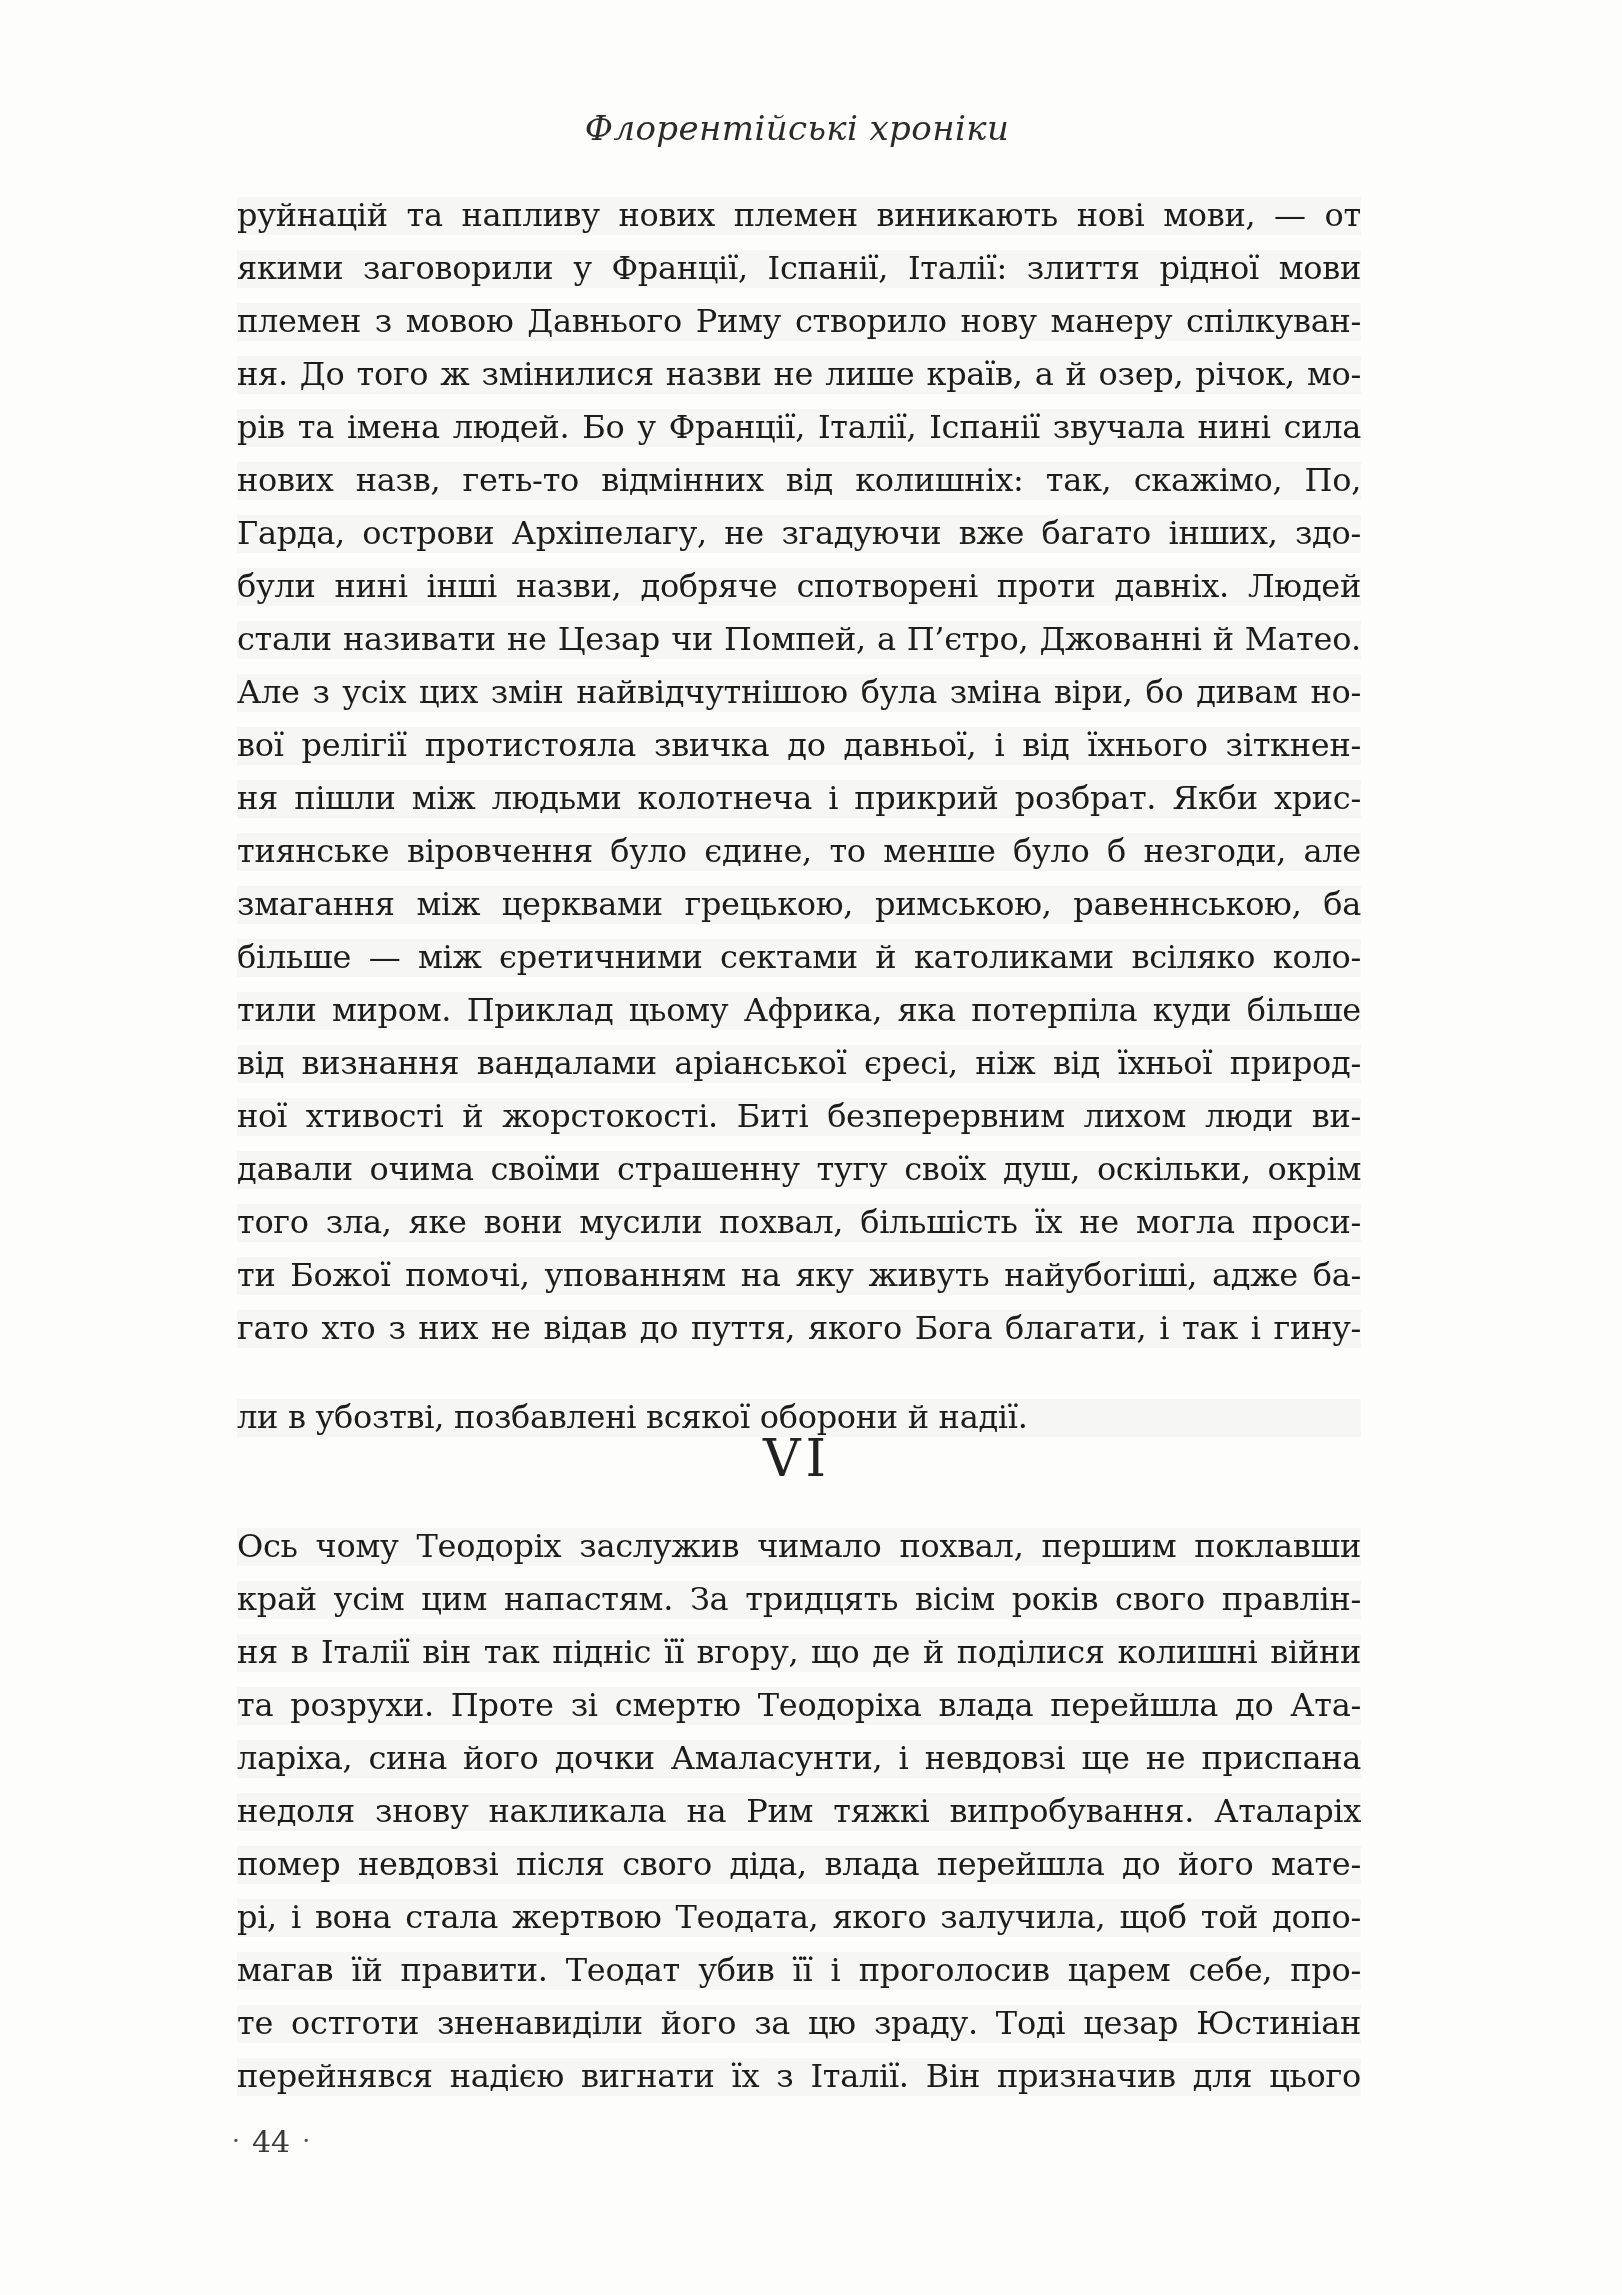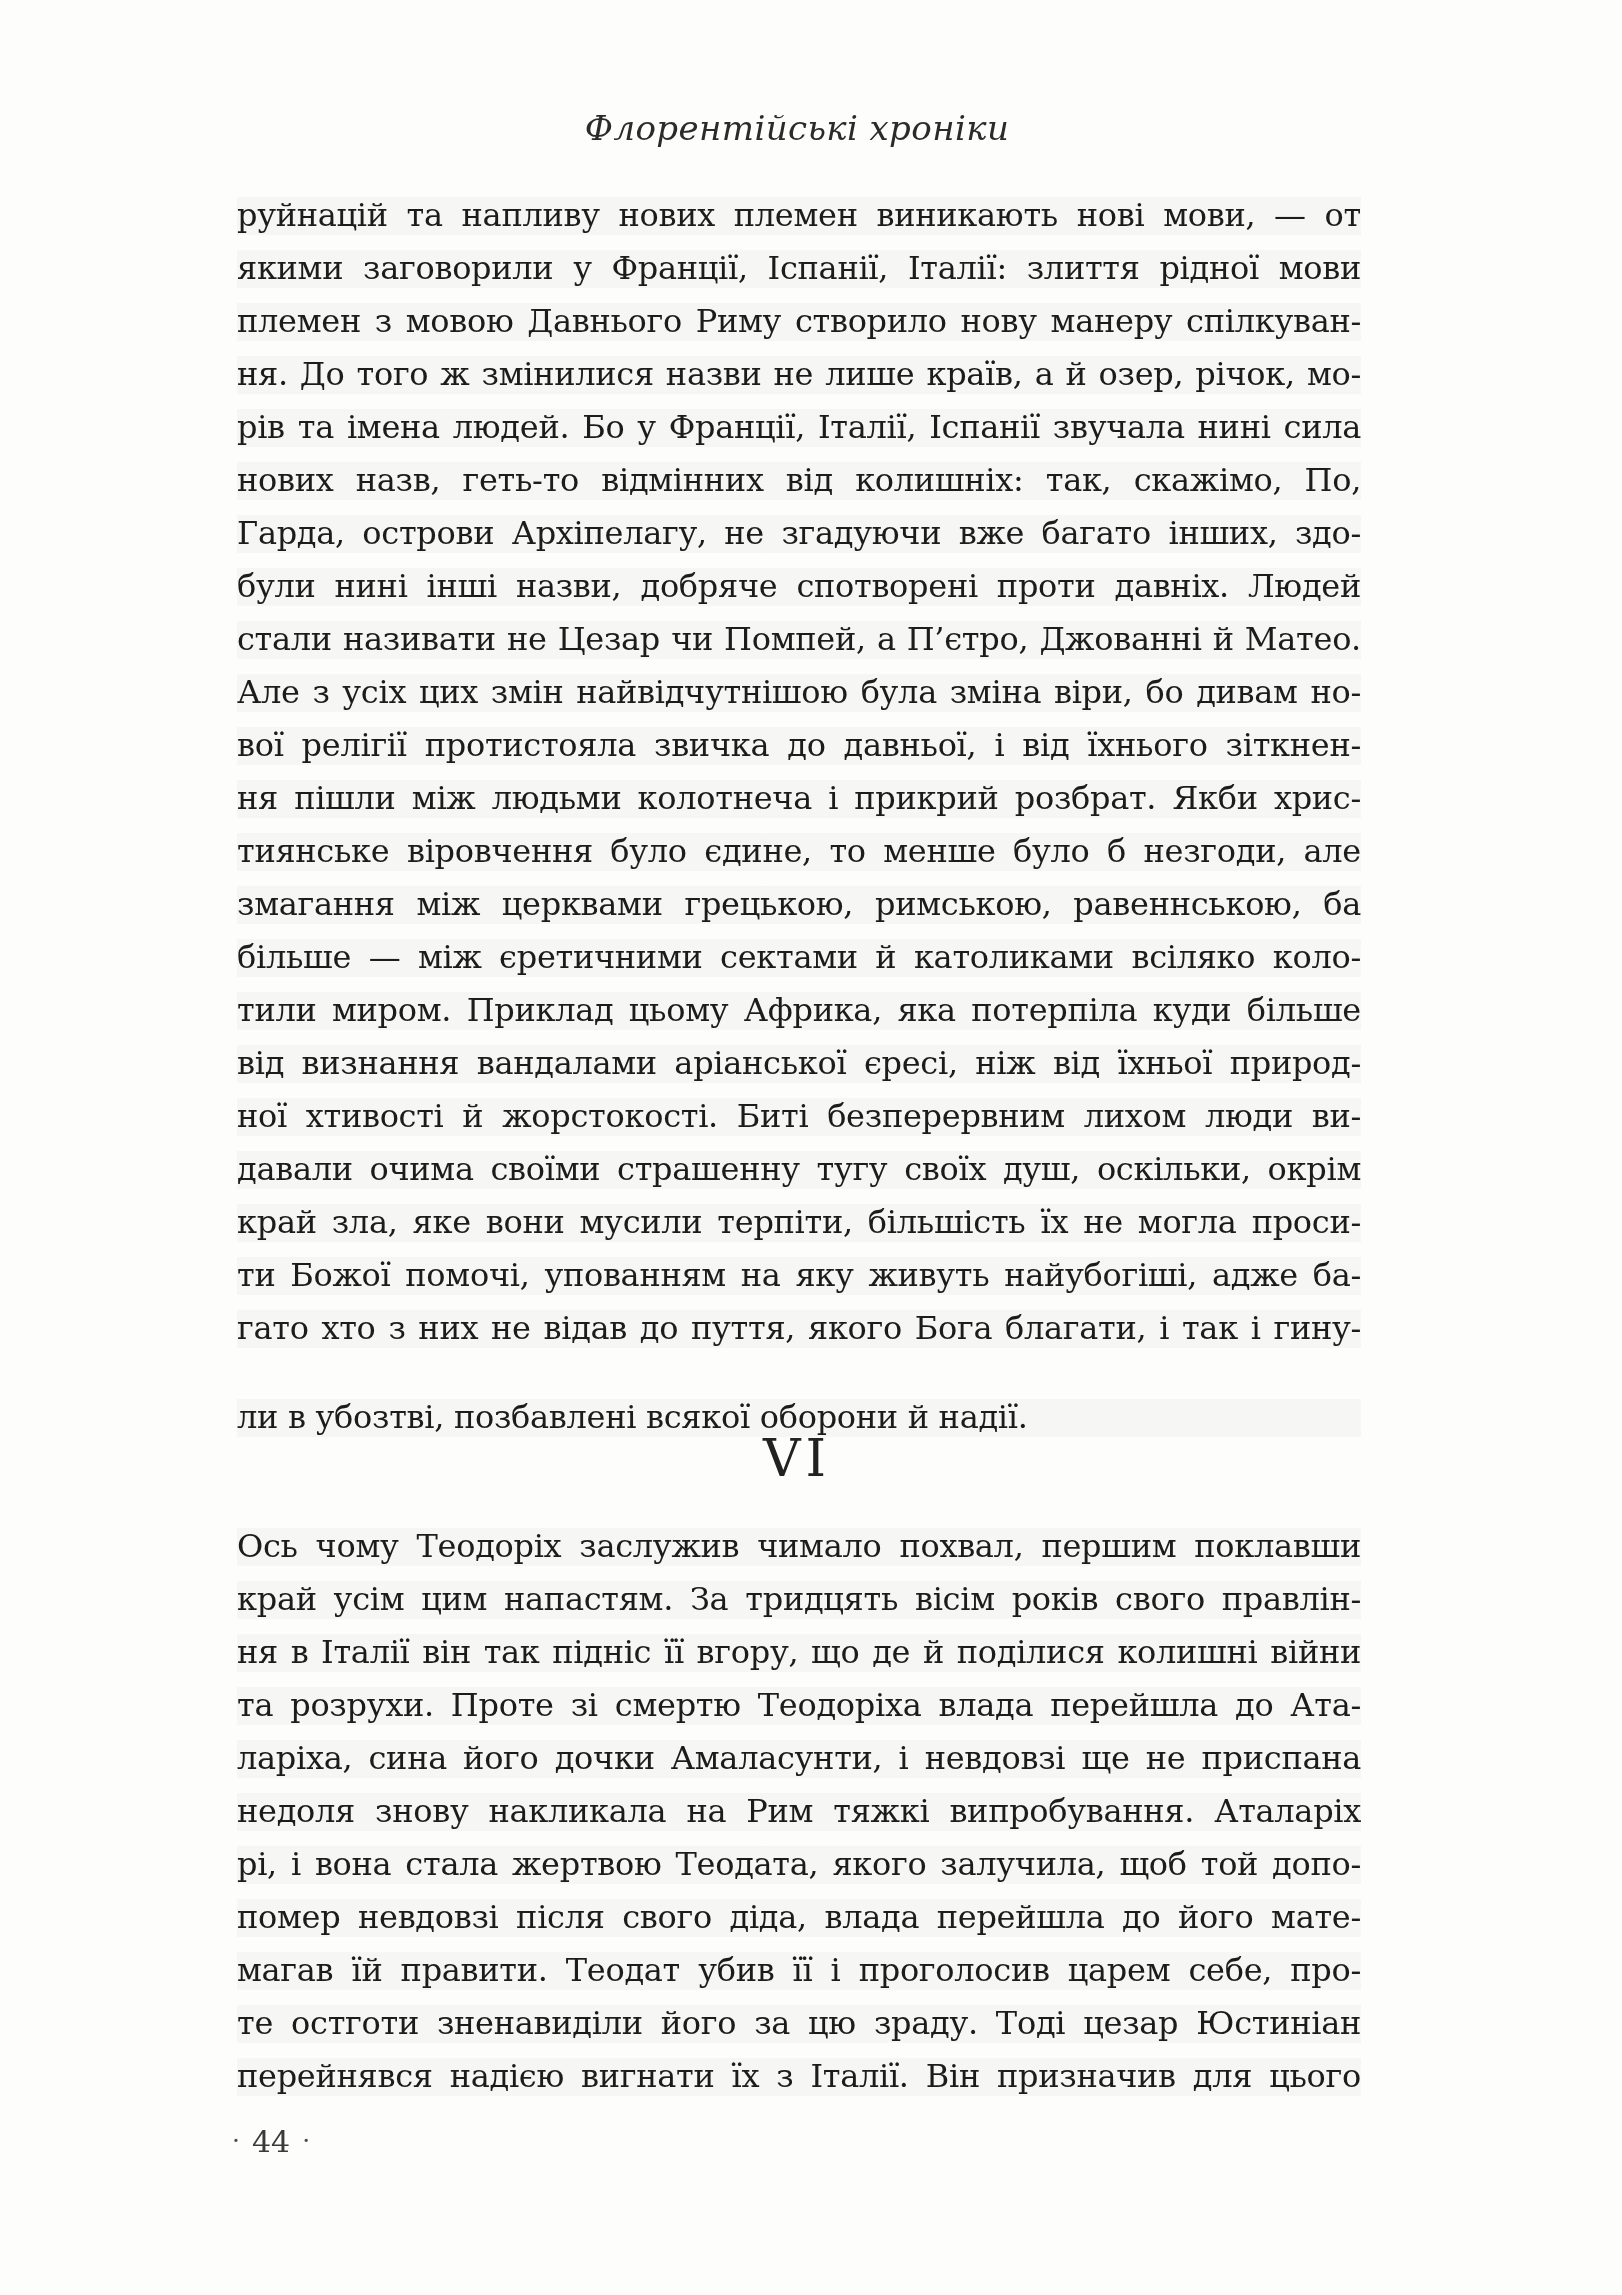--- a/index.html
+++ b/index.html
@@ -108,37 +108,37 @@
       <div class="line">Але з усіх цих змін найвідчутнішою була зміна віри, бо дивам но-</div>
       <div class="line">вої релігії протистояла звичка до давньої, і від їхнього зіткнен-</div>
       <div class="line">ня пішли між людьми колотнеча і прикрий розбрат. Якби хрис-</div>
       <div class="line">тиянське віровчення було єдине, то менше було б незгоди, але</div>
       <div class="line">змагання між церквами грецькою, римською, равеннською, ба</div>
       <div class="line">більше — між єретичними сектами й католиками всіляко коло-</div>
       <div class="line">тили миром. Приклад цьому Африка, яка потерпіла куди більше</div>
       <div class="line">від визнання вандалами аріанської єресі, ніж від їхньої природ-</div>
       <div class="line">ної хтивості й жорстокості. Биті безперервним лихом люди ви-</div>
       <div class="line">давали очима своїми страшенну тугу своїх душ, оскільки, окрім</div>
-      <div class="line">край зла, яке вони мусили терпіти, більшість їх не могла проси-</div>
+      <div class="line">того зла, яке вони мусили похвал, більшість їх не могла проси-</div>
       <div class="line">ти Божої помочі, упованням на яку живуть найубогіші, адже ба-</div>
       <div class="line">гато хто з них не відав до пуття, якого Бога благати, і так і гину-</div>
       <div class="line last-left">ли в убозтві, позбавлені всякої оборони й надії.</div>
     </div>
 
   <div class="section-heading">VI</div>
 
   <div class="paragraph paragraph-2">
       <div class="line">Ось чому Теодоріх заслужив чимало похвал, першим поклавши</div>
       <div class="line">край усім цим напастям. За тридцять вісім років свого правлін-</div>
       <div class="line">ня в Італії він так підніс її вгору, що де й поділися колишні війни</div>
       <div class="line">та розрухи. Проте зі смертю Теодоріха влада перейшла до Ата-</div>
       <div class="line">ларіха, сина його дочки Амаласунти, і невдовзі ще не приспана</div>
       <div class="line">недоля знову накликала на Рим тяжкі випробування. Аталаріх</div>
+      <div class="line">помер невдовзі після свого діда, влада перейшла до його мате-</div>
       <div class="line">рі, і вона стала жертвою Теодата, якого залучила, щоб той допо-</div>
-      <div class="line">помер невдовзі після свого діда, влада перейшла до його мате-</div>
       <div class="line">магав їй правити. Теодат убив її і проголосив царем себе, про-</div>
       <div class="line">те остготи зненавиділи його за цю зраду. Тоді цезар Юстиніан</div>
       <div class="line">перейнявся надією вигнати їх з Італії. Він призначив для цього</div>
     </div>
 
   <div class="page-number">
     <span class="dot">·</span><span>44</span><span class="dot">·</span>
   </div>
 
 </div>

